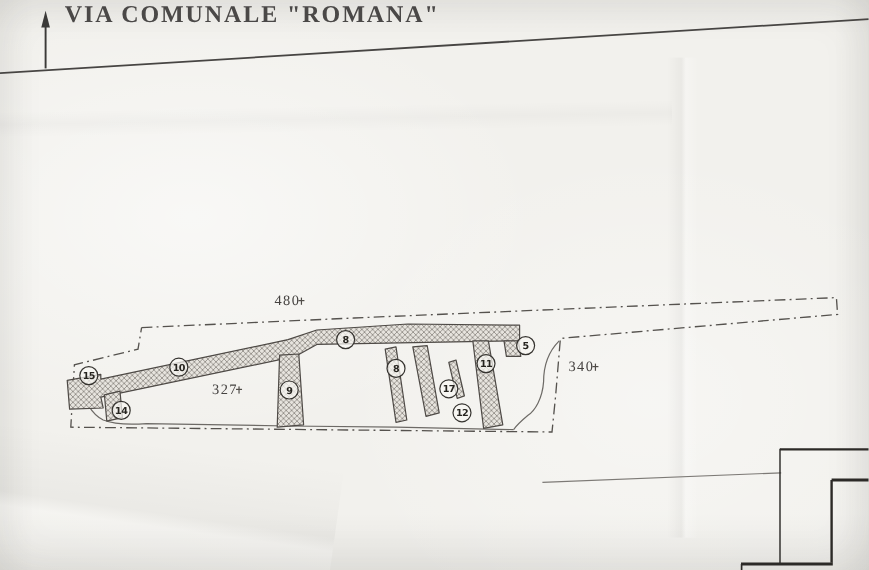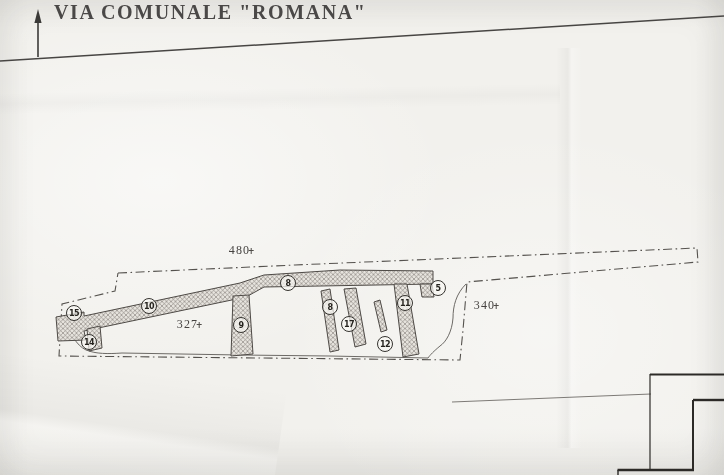--- a/index.html
+++ b/index.html
@@ -116,19 +116,19 @@
         <span class="tick"></span>
       </div>
     </div>
   <div id="markers-layer">
       <div class="marker" style="left: 280px; top: 275px;">8</div>
       <div class="marker" style="left: 233px; top: 317px;">9</div>
       <div class="marker" style="left: 141px; top: 298px; text-align: center;">10</div>
       <div class="marker" style="left: 397px; top: 295px; text-align: center;">11</div>
       <div class="marker" style="left: 377px; top: 336px;">12</div>
       <div class="marker" style="left: 430px; top: 280px;">5</div>
-      <div class="marker" style="left: 81px; top: 334px;">14</div>
+      <div class="marker" style="left: 93px; top: 334px;">14</div>
       <div class="marker" style="left: 66px; top: 305px; text-align: right;">15</div>
       <div class="marker" style="left: 322px; top: 299px;">8</div>
-      <div class="marker" style="left: 341px; top: 316px;">17</div>
+      <div class="marker" style="left: 366px; top: 316px;">17</div>
     </div>
 
 </div>
 
 </body></html>

